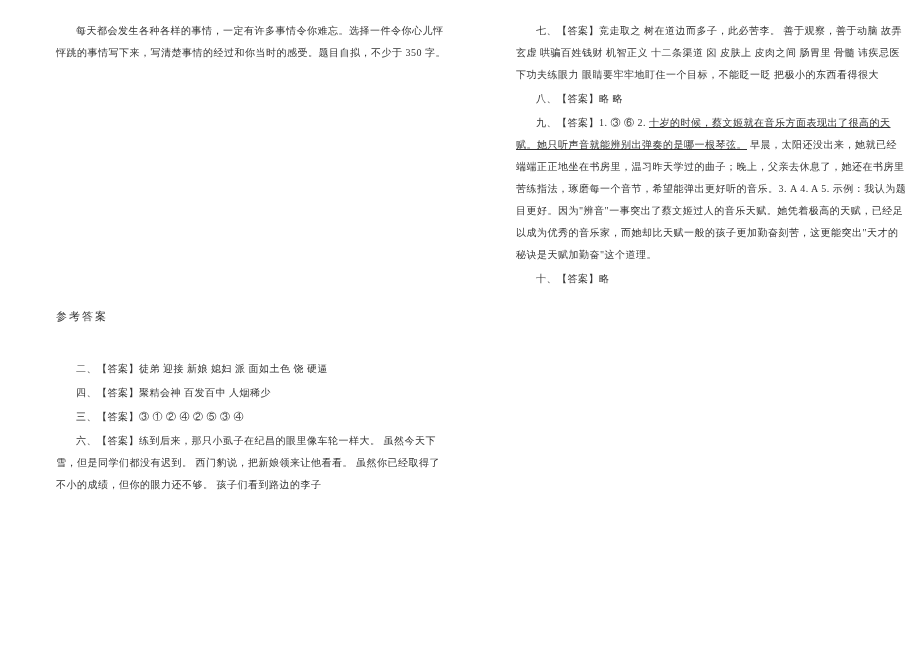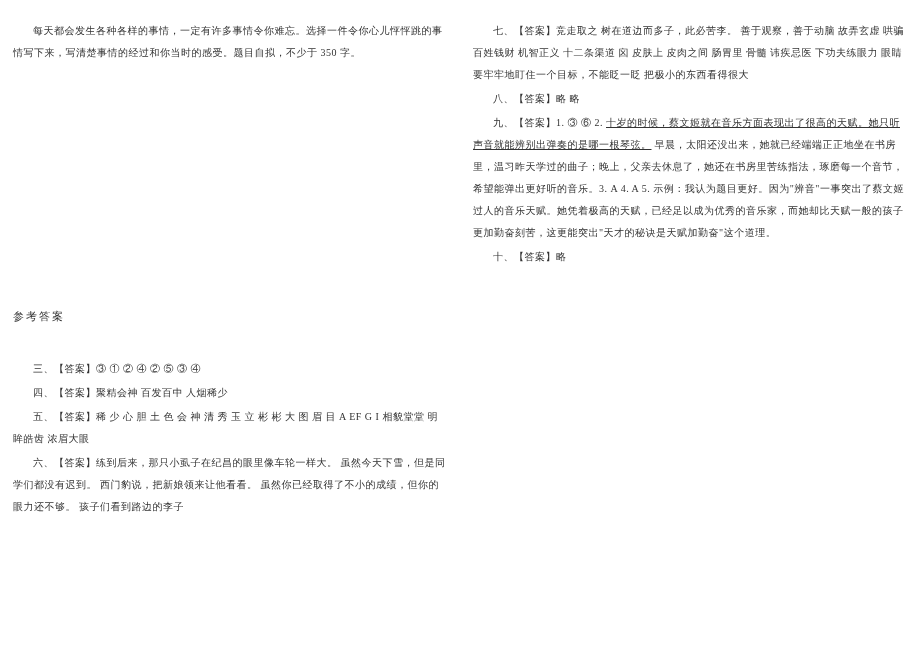--- a/index.html
+++ b/index.html
@@ -10,20 +10,21 @@
       font-family: "SimSun", "宋体", serif;
       font-size: 10px;
       color: #333;
       display: flex;
       overflow: hidden;
     }
     .column {
       width: 50%;
       padding: 20px 13px;
       line-height: 2.2;
+      margin-left: 43px;
     }
     .column-left { border-right: none; }
     .p { text-indent: 2em; margin-bottom: 2px; letter-spacing: 0.5px; }
     .no-indent { text-indent: 0; }
     .section-title {
       text-align: left;
       font-size: 11px;
       margin-top: 240px;
       margin-bottom: 30px;
       letter-spacing: 2px;
@@ -32,23 +33,23 @@
     .underline { text-decoration: underline; }
   </style>
 </head>
 <body>
 
 <div class="column column-left">
   <p class="p">每天都会发生各种各样的事情，一定有许多事情令你难忘。选择一件令你心儿怦怦跳的事情写下来，写清楚事情的经过和你当时的感受。题目自拟，不少于 350 字。</p>
 
   <div class="section-title">参考答案</div>
 
+  <p class="answer-line">二、【答案】徒弟     迎接     新娘     媳妇     派     面如土色     饶     硬逼</p>
+  <p class="answer-line">四、【答案】聚精会神    百发百中    人烟稀少</p>
   <p class="answer-line">三、【答案】③    ①    ②    ④    ②    ⑤    ③    ④</p>
-  <p class="answer-line">四、【答案】聚精会神    百发百中    人烟稀少</p>
-  <p class="answer-line">五、【答案】稀    少    心    胆    土    色    会    神    清    秀    玉    立    彬    彬    大    图    眉    目    A    EF    G    I        相貌堂堂    明眸皓齿    浓眉大眼</p>
   <p class="answer-line">六、【答案】练到后来，那只小虱子在纪昌的眼里像车轮一样大。    虽然今天下雪，但是同学们都没有迟到。    西门豹说，把新娘领来让他看看。    虽然你已经取得了不小的成绩，但你的眼力还不够。    孩子们看到路边的李子</p>
 </div>
 
 <div class="column column-right">
   <p class="answer-line">七、【答案】竞走取之   树在道边而多子，此必苦李。   善于观察，善于动脑   故弄玄虚   哄骗百姓钱财   机智正义    十二条渠道    囟   皮肤上   皮肉之间   肠胃里   骨髓   讳疾忌医   下功夫练眼力   眼睛要牢牢地盯住一个目标，不能眨一眨    把极小的东西看得很大</p>
   <p class="answer-line">八、【答案】略    略</p>
   <p class="answer-line">
     <span>九、【答案】1.   ③     ⑥     2. </span><span class="underline">十岁的时候，蔡文姬就在音乐方面表现出了很高的天赋。她只听声音就能辨别出弹奏的是哪一根琴弦。</span><span>    早晨，太阳还没出来，她就已经端端正正地坐在书房里，温习昨天学过的曲子；晚上，父亲去休息了，她还在书房里苦练指法，琢磨每一个音节，希望能弹出更好听的音乐。3. A    4. A    5. 示例：我认为题目更好。因为"辨音"一事突出了蔡文姬过人的音乐天赋。她凭着极高的天赋，已经足以成为优秀的音乐家，而她却比天赋一般的孩子更加勤奋刻苦，这更能突出"天才的秘诀是天赋加勤奋"这个道理。</span>
   </p>
   <p class="answer-line">十、【答案】略</p>

